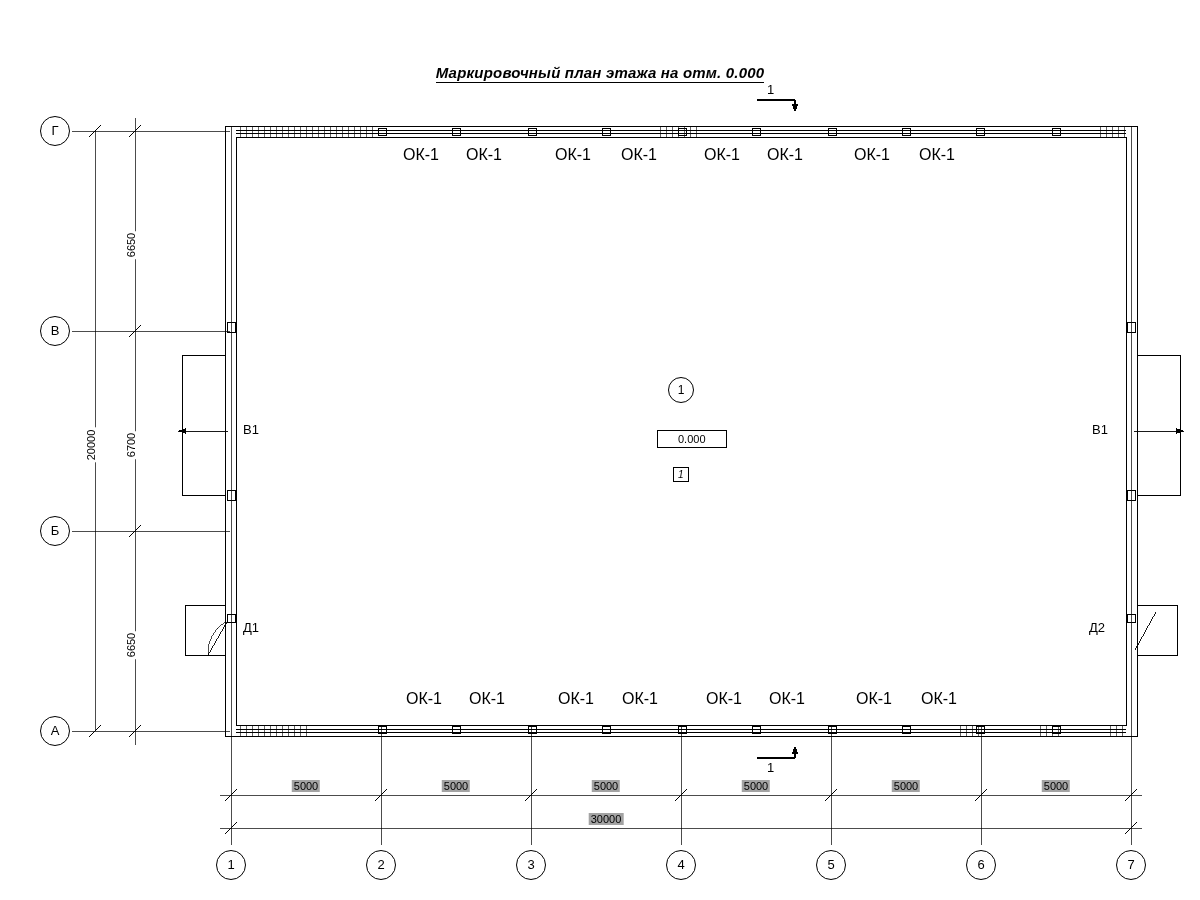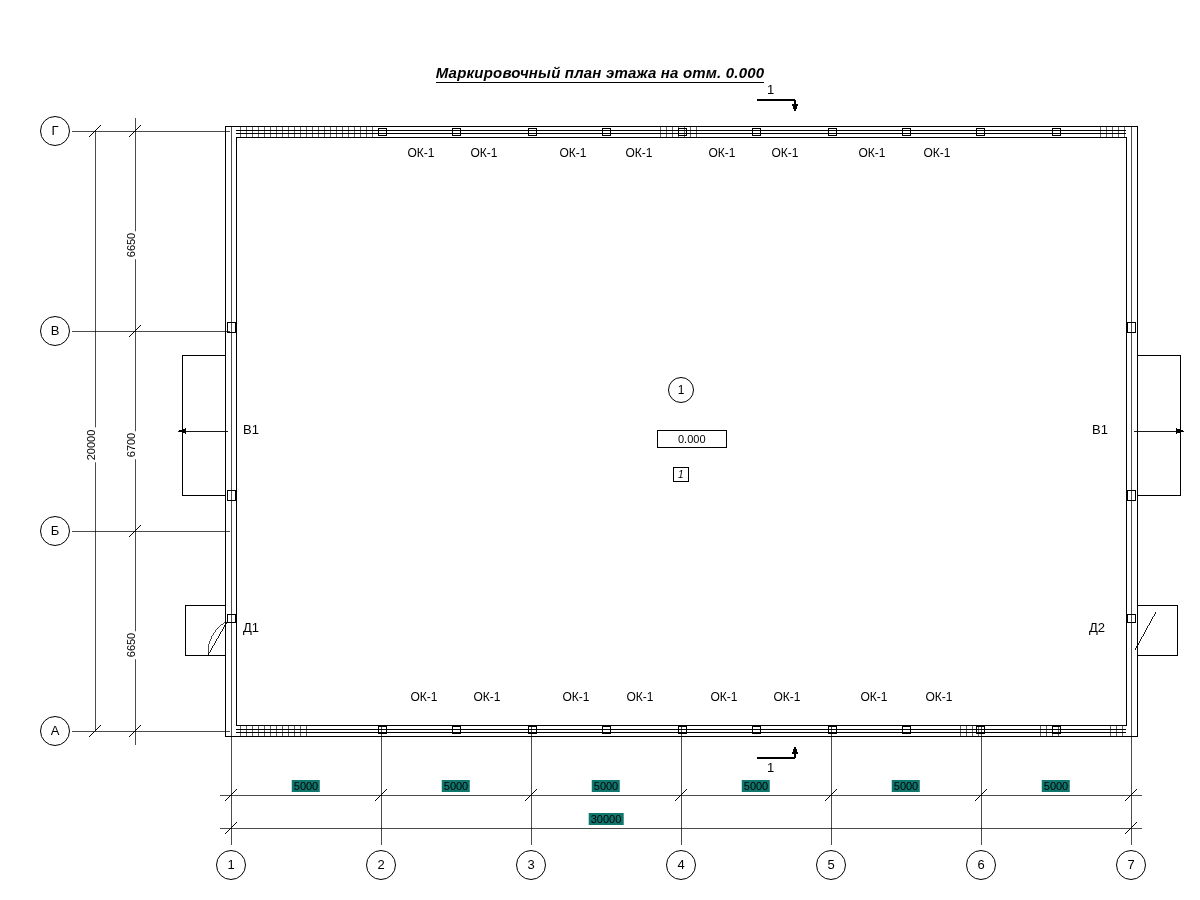--- a/index.html
+++ b/index.html
@@ -46,29 +46,29 @@
     border-radius: 50%;
     box-sizing: border-box;
     font-size: 13px;
     line-height: 28px;
     text-align: center;
     background: #fff;
   }
 
   .lbl {
     position: absolute;
-    font-size: 12px;
+    font-size: 16px;
     white-space: nowrap;
   }
   .lbl-13 { font-size: 13px; }
 
   .dim-text {
     position: absolute;
     font-size: 11px;
-    background: #0f766e;
+    background: #a3a3a3;
     padding: 0 2px;
     white-space: nowrap;
   }
   .dim-text-v {
     position: absolute;
     font-size: 11px;
     background: #fff;
     padding: 0 2px;
     white-space: nowrap;
     transform-origin: 0 0;

